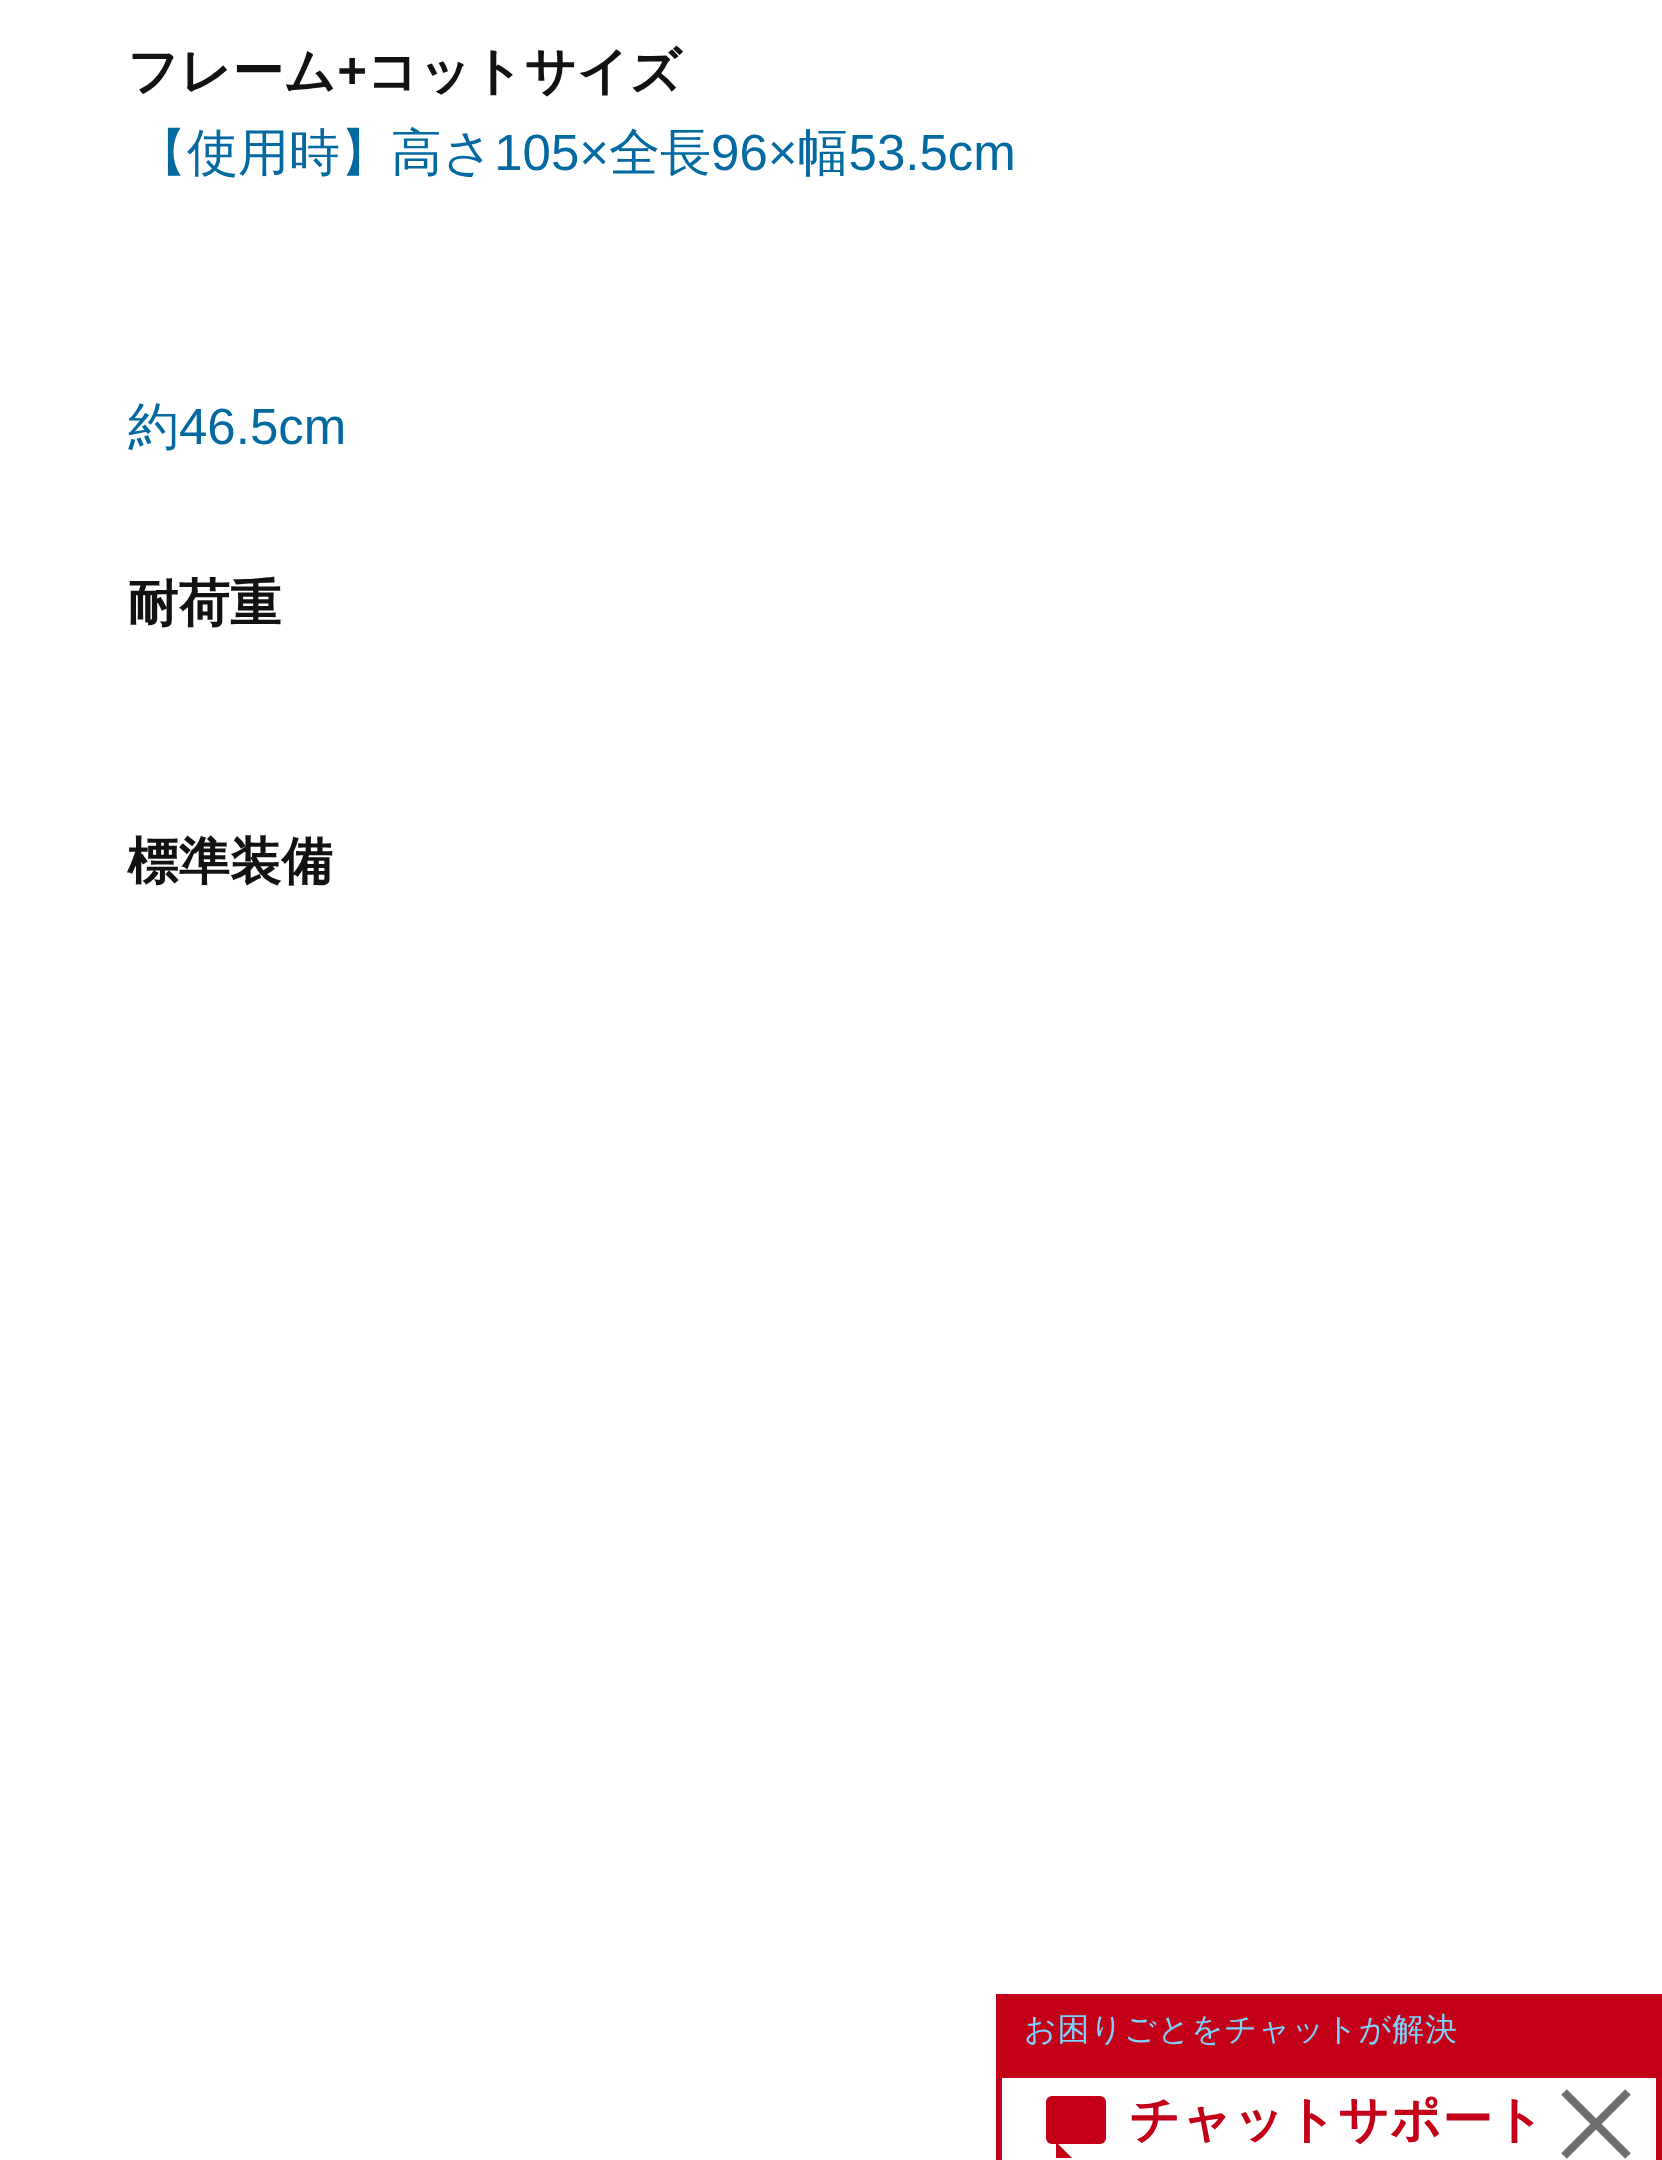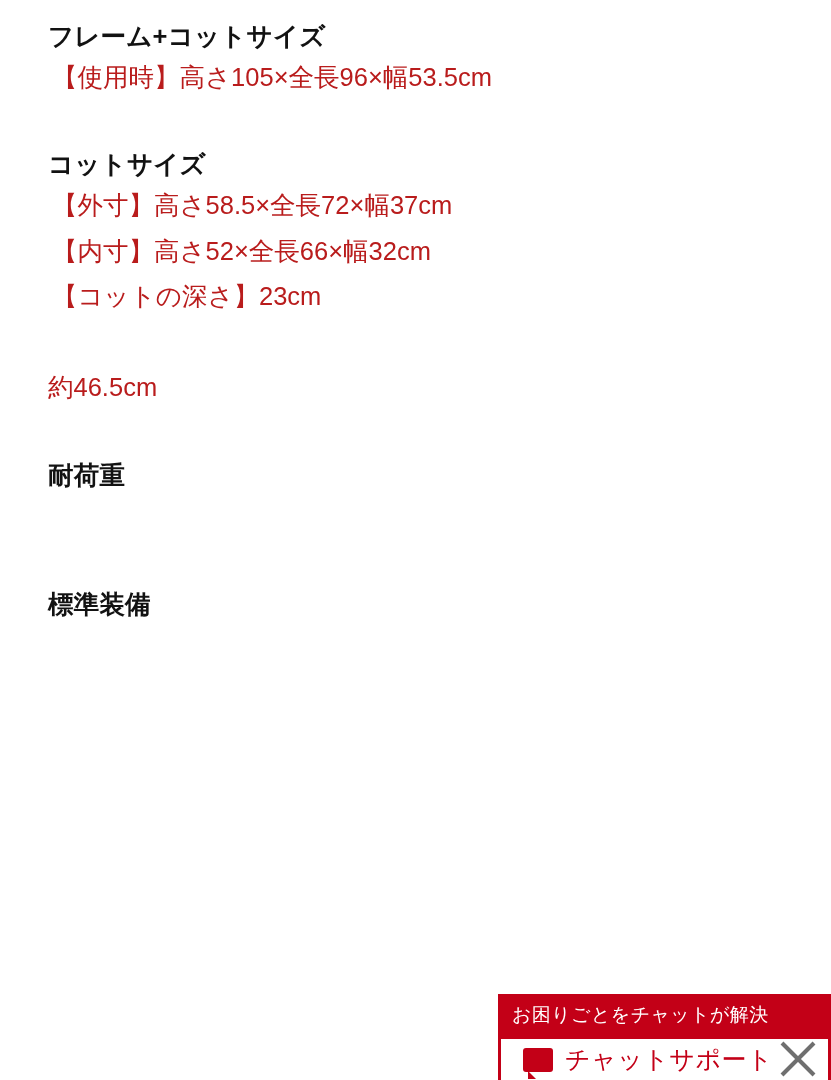--- a/index.html
+++ b/index.html
@@ -16,53 +16,54 @@
     color: #1a1a1a;
   }
   .page {
     position: absolute;
     inset: 0;
     padding: 18px 34px 0 48px;
     box-sizing: border-box;
   }
   .section {
     margin-bottom: 0;
+    margin-left: 16px;
   }
   .sec-title {
     font-size: 25.5px;
     font-weight: bold;
     line-height: 1.45;
     letter-spacing: 0.2px;
     margin: 0;
     color: #121212;
   }
   .line {
     font-size: 25.5px;
     line-height: 1.78;
     margin: 0;
-    color: #b91c1c;
+    color: #0369a1;
     white-space: nowrap;
   }
   .line.indent {
     padding-left: 4px;
   }
   .gap {
     height: 46px;
   }
   
   .chat-widget {
     position: absolute;
     right: 0;
     bottom: 0;
     width: 333px;
   }
   .chat-banner {
     background: #c30017;
-    color: #ffffff;
-    font-size: 19px;
+    color: #7dd3fc;
+    font-size: 16px;
     line-height: 1.0;
     padding: 11px 8px 12px 14px;
     white-space: nowrap;
     letter-spacing: 0.4px;
     box-sizing: border-box;
     width: 333px;
   }
   .chat-body {
     background: #ffffff;
     border: 3px solid #c30017;
@@ -87,21 +88,21 @@
     position: absolute;
     left: 5px;
     bottom: -7px;
     width: 0;
     height: 0;
     border-left: 8px solid #c30017;
     border-top: 8px solid transparent;
   }
   .chat-body .chat-text {
     color: #c30017;
-    font-weight: normal;
+    font-weight: bold;
     font-size: 25px;
     margin-left: 12px;
     white-space: nowrap;
     letter-spacing: 0.5px;
   }
   .chat-close {
     position: absolute;
     right: 6px;
     top: 38px;
     width: 54px;
@@ -117,26 +118,20 @@
 
 <div class="page">
 
   <div class="section">
     <div class="sec-title">フレーム+コットサイズ</div>
     <div class="line indent">【使用時】高さ105×全長96×幅53.5cm</div>
   </div>
 
   <div class="gap"></div>
 
-  <div class="section">
-    <div class="sec-title">コットサイズ</div>
-    <div class="line indent">【外寸】高さ58.5×全長72×幅37cm</div>
-    <div class="line indent">【内寸】高さ52×全長66×幅32cm</div>
-    <div class="line indent">【コットの深さ】23cm</div>
-  </div>
 
   <div class="gap"></div>
 
   <div class="section">
     <div class="line">約46.5cm</div>
   </div>
 
   <div class="gap"></div>
 
   <div class="section">

